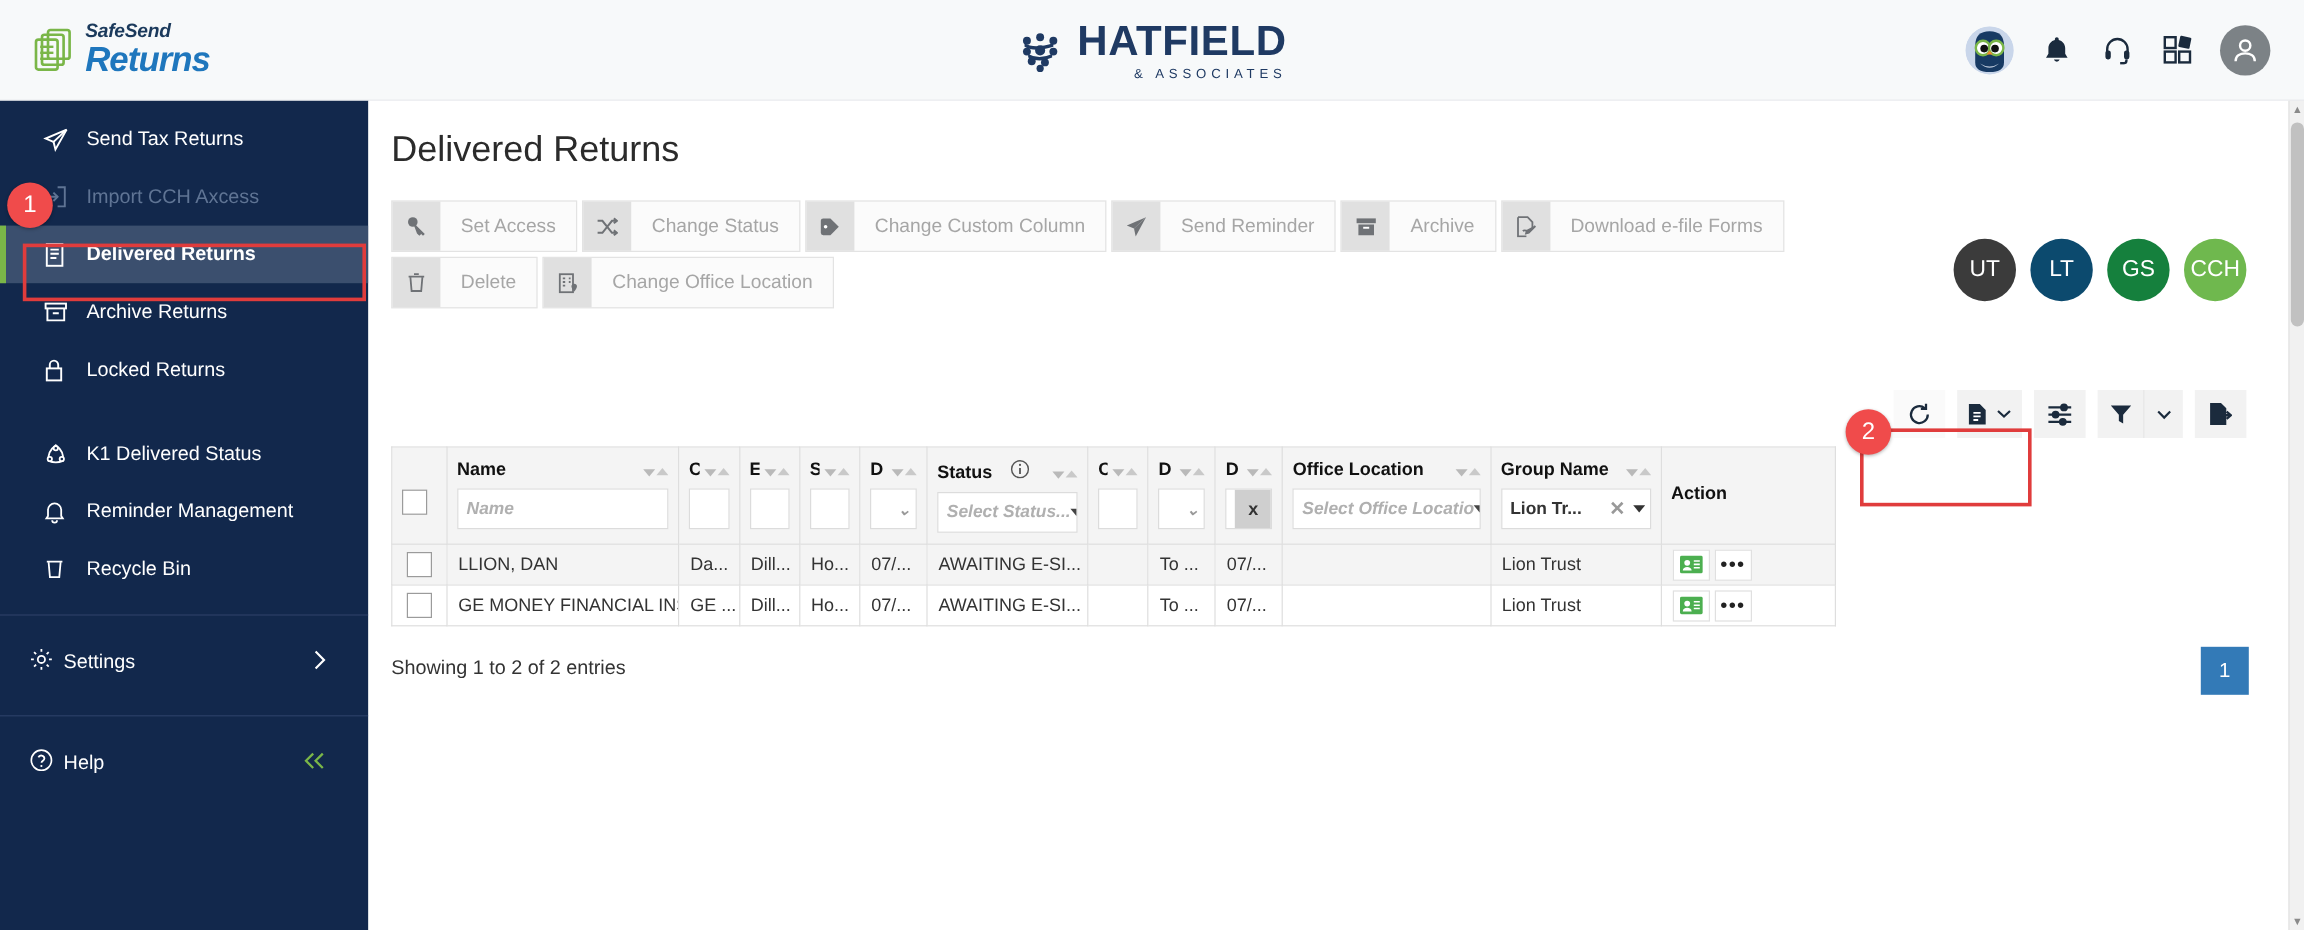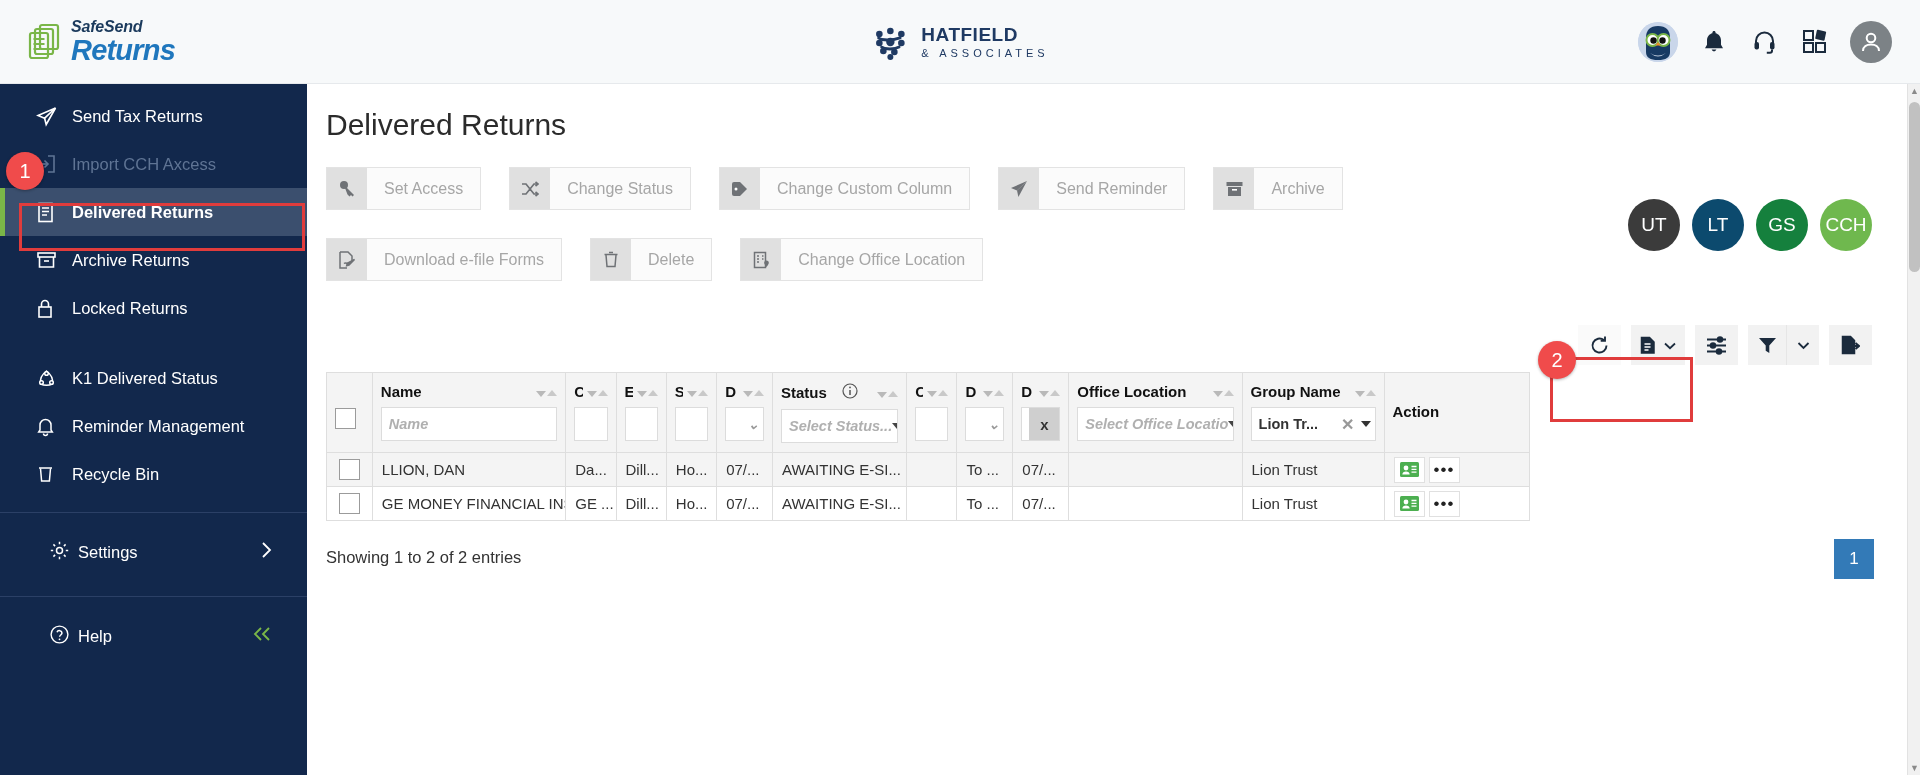--- a/index.html
+++ b/index.html
@@ -21,21 +21,21 @@
   .logo-wrap { display: flex; align-items: center; margin-left: 28px; }
   .logo-icon { width: 34px; height: 38px; position: relative; margin-right: 9px; }
   .logo-text { line-height: 1; font-style: italic; }
   .logo-top { font-size: 16px; font-weight: bold; color: #1b3a5c; letter-spacing: -0.2px; }
   .logo-bottom { font-size: 29px; font-weight: bold; color: #1f77bd; letter-spacing: -0.8px; margin-top: 1px; }
 
   .brand-center {
     position: absolute; left: 50%; transform: translateX(-50%);
     display: flex; align-items: center;
   }
-  .brand-name { font-size: 19px; font-weight: bold; color: #1f3a63; letter-spacing: 0.5px; }
+  .brand-name { font-size: 35px; font-weight: bold; color: #1f3a63; letter-spacing: 0.5px; }
   .brand-sub { font-size: 11px; color: #1f3a63; letter-spacing: 4px; text-align: right; margin-top: 1px; }
 
   .header-right {
     position: absolute; right: 28px; display: flex; align-items: center; gap: 22px;
   }
   .owl-avatar {
     width: 40px; height: 40px; border-radius: 50%;
     background: #c9d6ea; position: relative; overflow: hidden;
   }
   .hdr-icon { width: 28px; height: 28px; display: flex; align-items: center; justify-content: center; color: #1b2b3d; cursor: pointer; }
@@ -59,35 +59,35 @@
   .nav-item.disabled .ni-icon { color: #5f7494; }
   .nav-item.active {
     background: #3b4f6e; font-weight: bold;
   }
   .nav-item.active::before {
     content: ""; position: absolute; left: 0; top: 0; bottom: 0; width: 5px; background: #7ab648;
   }
   .nav-gap { height: 22px; }
   .nav-sep { height: 1px; background: #2b4066; margin: 14px 0 0 0; }
   .nav-bottom-item {
-    height: 48px; display: flex; align-items: center; padding-left: 49px; padding-right: 34px;
+    height: 48px; display: flex; align-items: center; padding-left: 24px; padding-right: 34px;
     font-size: 16.5px; cursor: pointer;
   }
   .nav-bottom-item .ni-label { margin-left: 8px; flex: 1; }
 
   
   .main {
     position: absolute; left: 307px; top: 84px; width: 1600px; height: 691px;
     background: #ffffff; overflow: hidden;
   }
   .page-title {
     font-size: 30px; color: #2b2b2b; margin: 24px 0 0 19px; font-weight: normal;
   }
 
-  .toolbar { margin: 25px 0 0 19px; display: flex; flex-wrap: wrap; gap: 28px; width: 1250px; }
+  .toolbar { margin: 25px 0 0 19px; display: flex; flex-wrap: wrap; gap: 4px; width: 1250px; }
   .tb-btn {
     display: flex; align-items: stretch; height: 43px;
     border: 1px solid #e3e3e3; background: #fbfbfb; cursor: default;
   }
   .tb-btn .tb-ico {
     width: 40px; background: #e0e0e0; display: flex; align-items: center; justify-content: center;
     color: #6f7276;
   }
   .tb-btn .tb-lbl {
     display: flex; align-items: center; padding: 0 17px; font-size: 16px; color: #a6a6a6;

